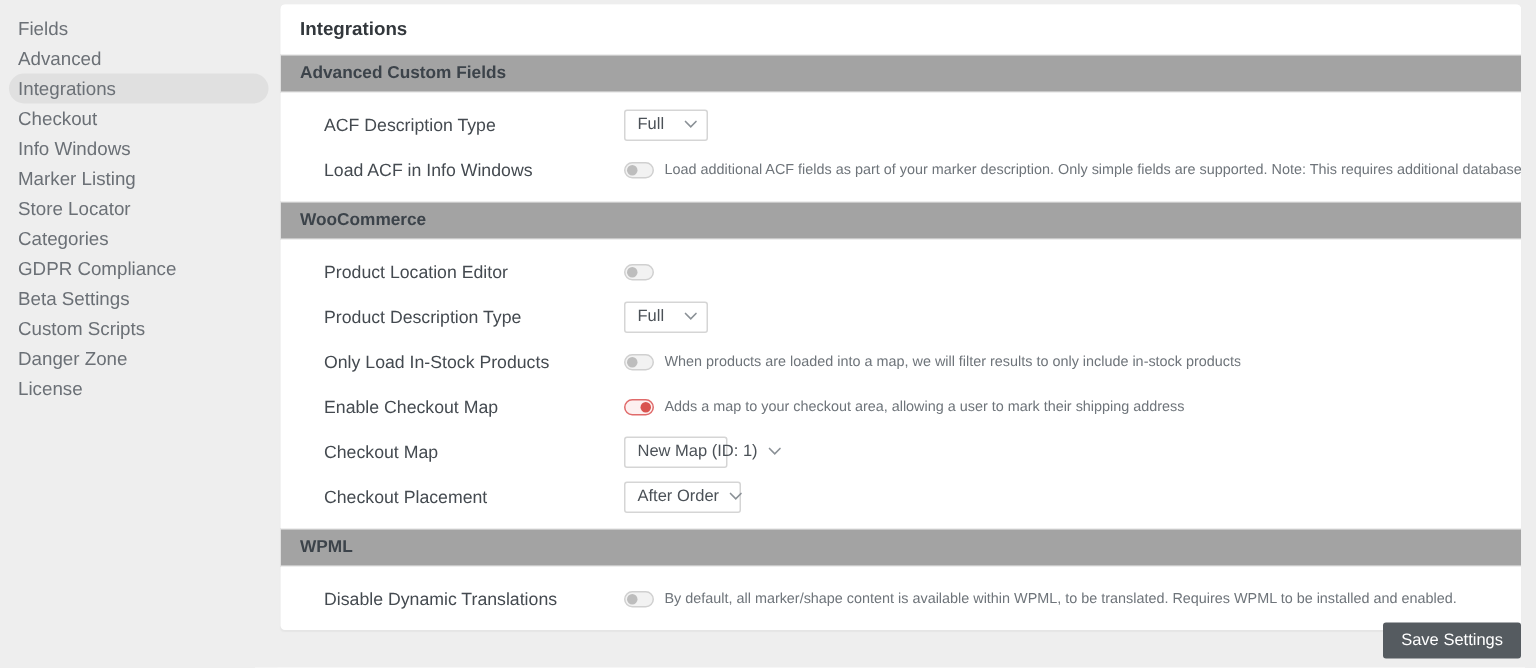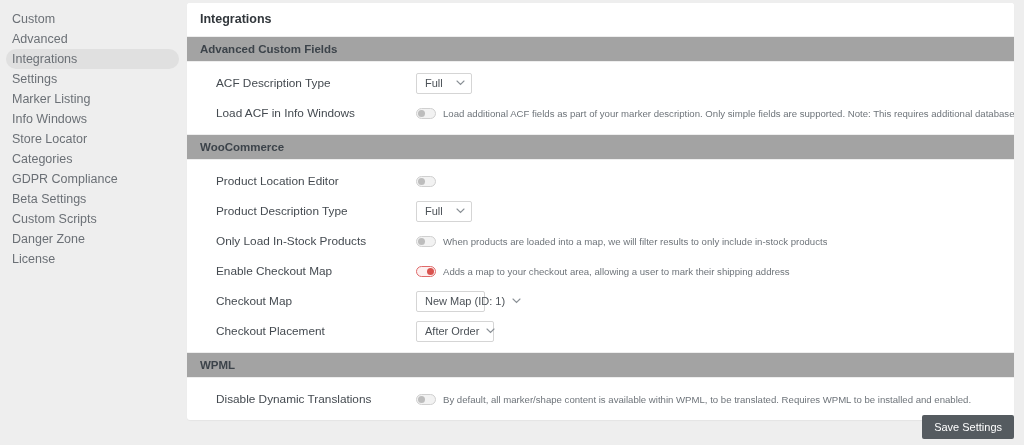--- a/index.html
+++ b/index.html
@@ -178,36 +178,36 @@
     padding: 6px 12px;
     cursor: pointer;
     font-family: "Liberation Sans", sans-serif;
   }
 </style>
 </head>
 <body>
 
 <nav class="sidebar">
   <div class="nav-item">
-    <span>Custom</span>
+    <span>Fields</span>
   </div>
   <div class="nav-item">
     <span>Advanced</span>
   </div>
   <div class="nav-item active">
     <span>Integrations</span>
   </div>
   <div class="nav-item">
-    <span>Settings</span>
+    <span>Checkout</span>
+  </div>
+  <div class="nav-item">
+    <span>Info Windows</span>
   </div>
   <div class="nav-item">
     <span>Marker Listing</span>
-  </div>
-  <div class="nav-item">
-    <span>Info Windows</span>
   </div>
   <div class="nav-item">
     <span>Store Locator</span>
   </div>
   <div class="nav-item">
     <span>Categories</span>
   </div>
   <div class="nav-item">
     <span>GDPR Compliance</span>
   </div>

